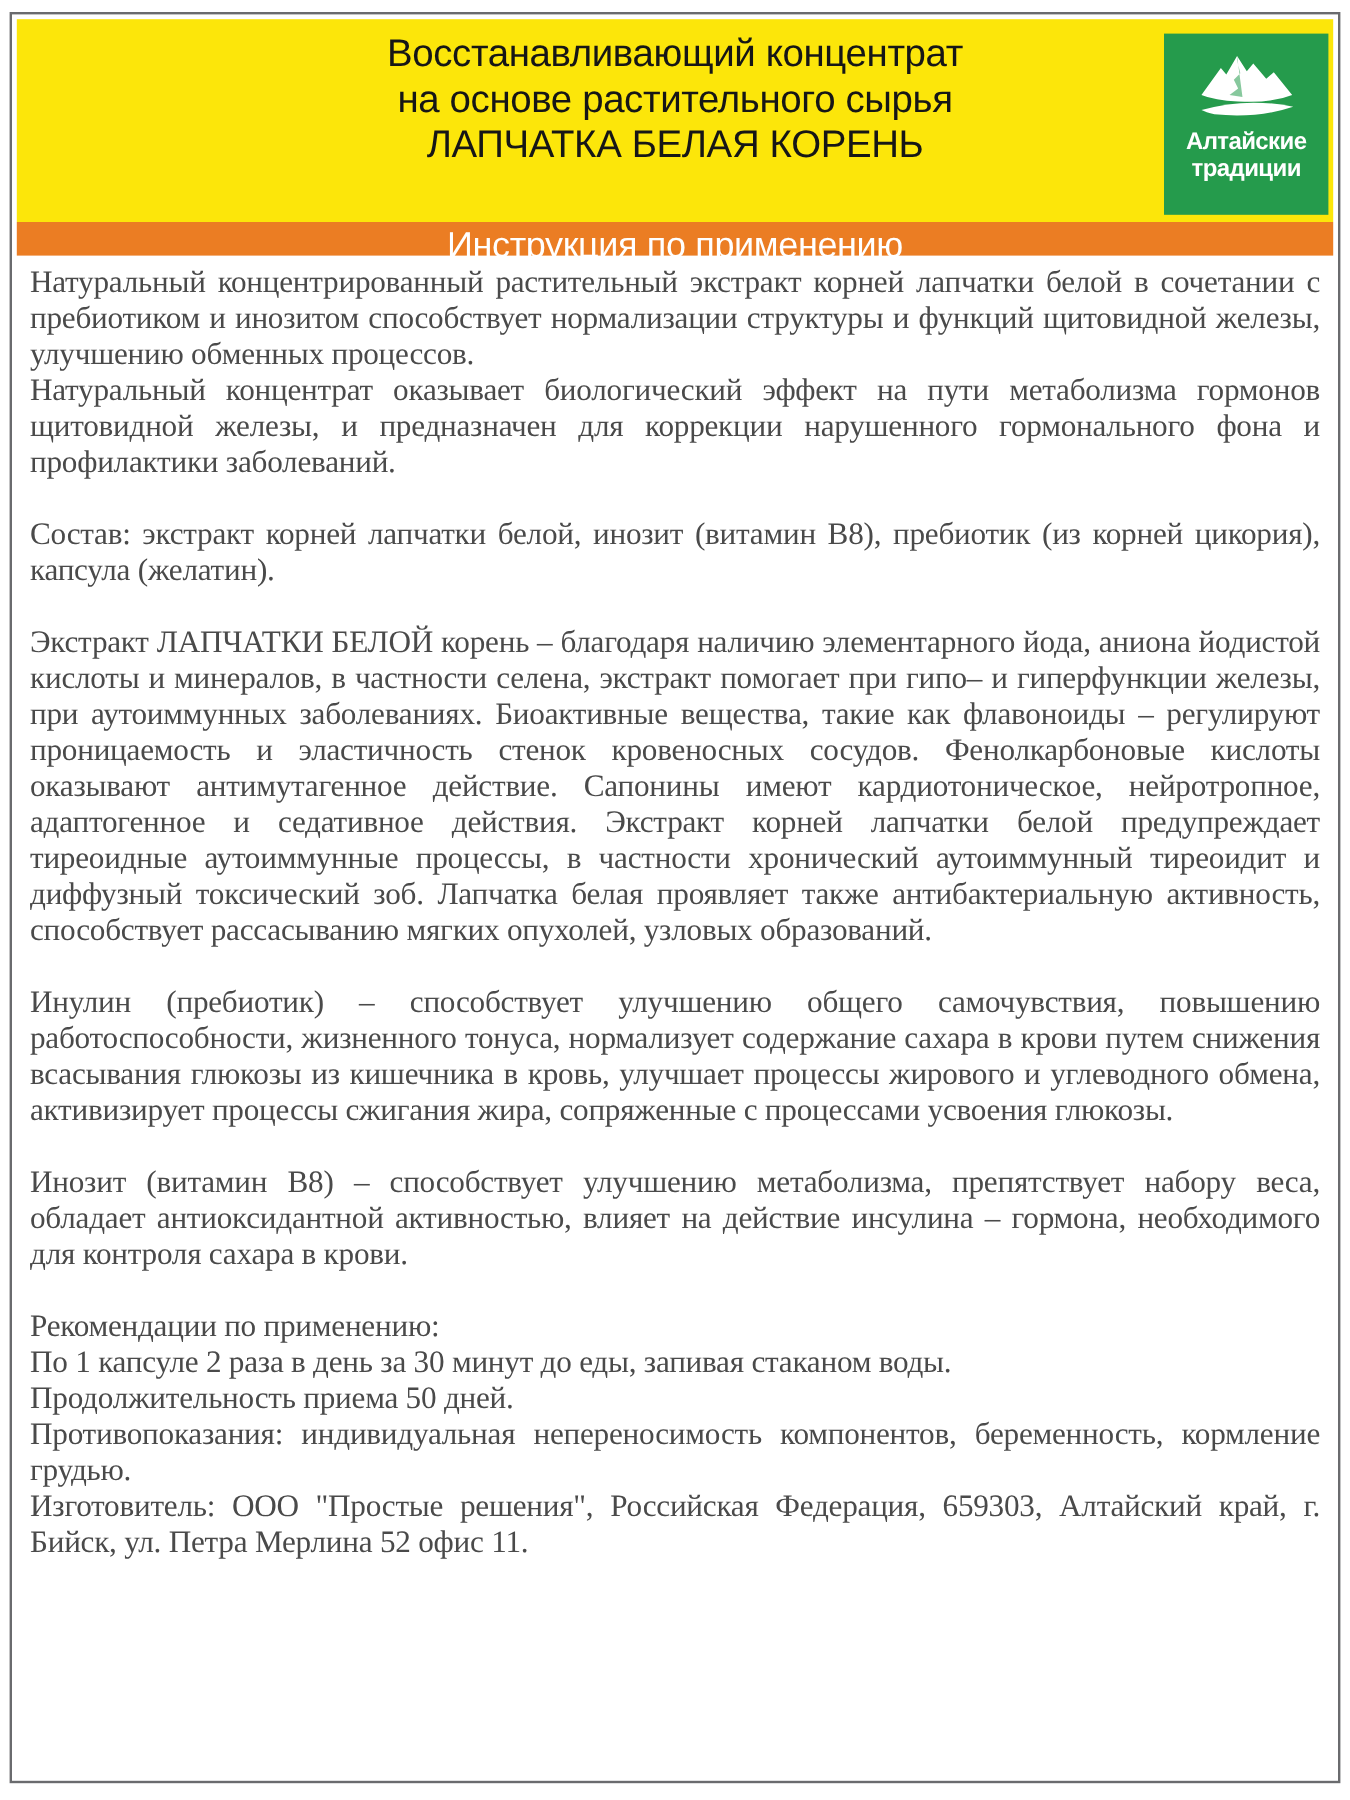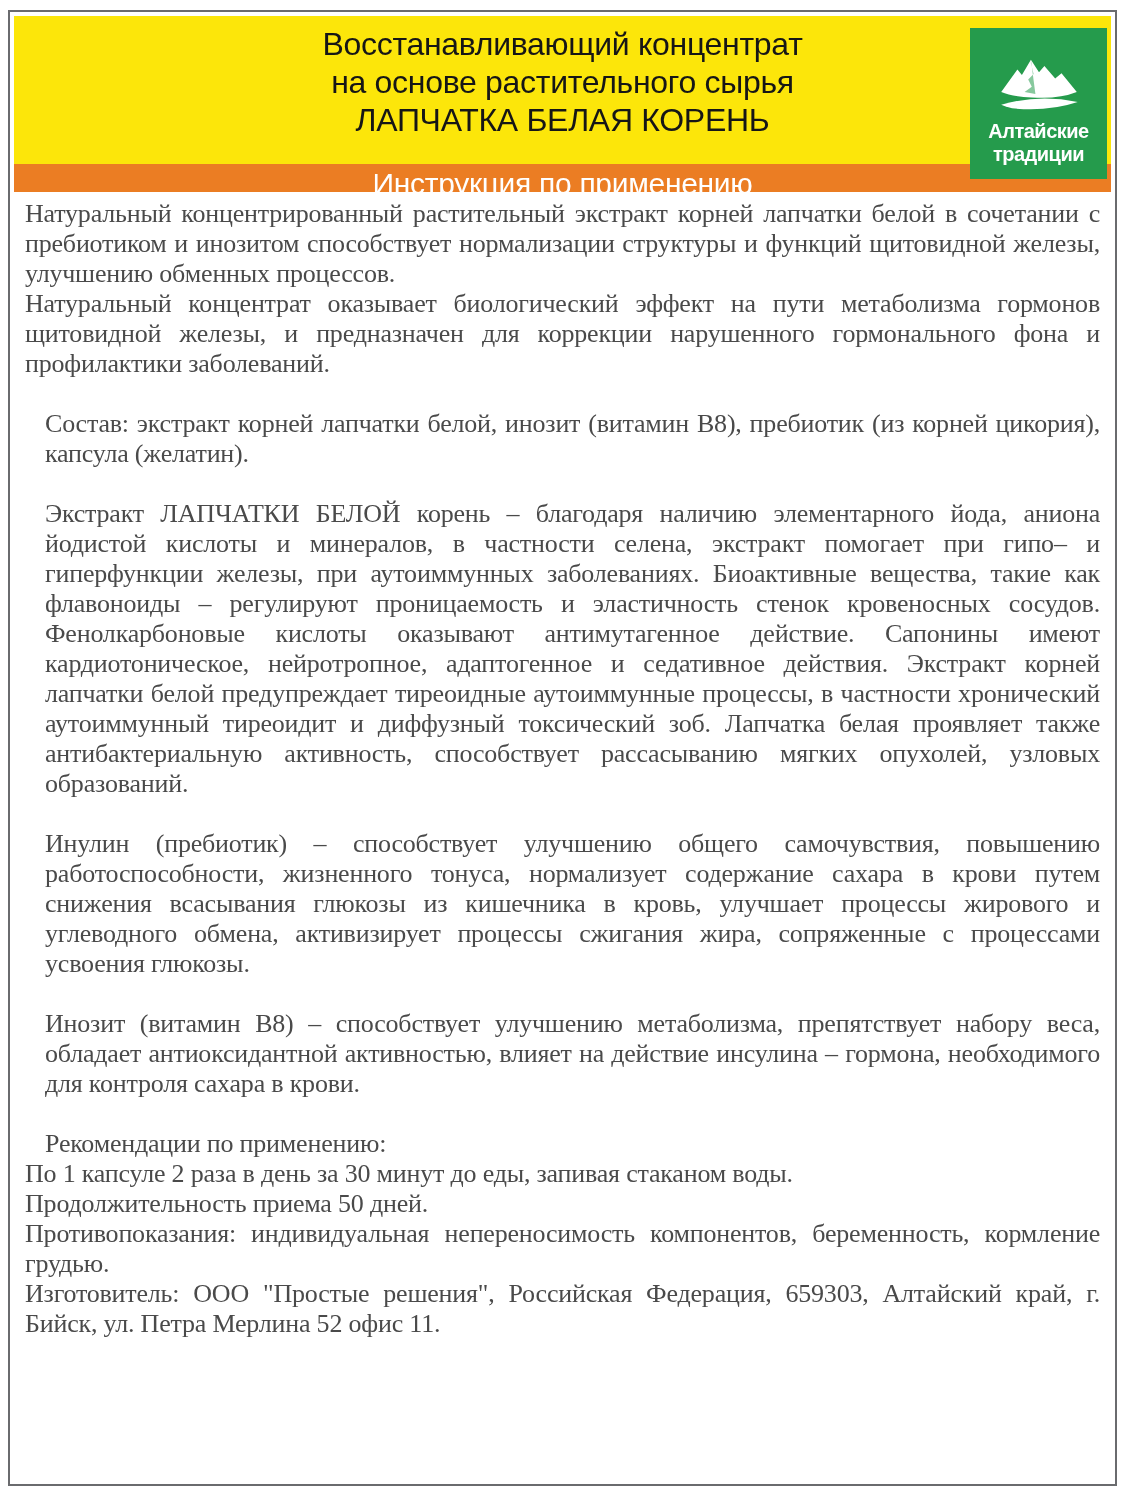--- a/index.html
+++ b/index.html
@@ -20,40 +20,40 @@
     width: 1109px;
     height: 1476px;
     box-sizing: border-box;
     border: 2px solid #6a6b6e;
     background: #ffffff;
     padding: 4px;
   }
   .header {
     position: relative;
     background: #FCE60A;
-    height: 148px;
+    height: 169px;
     box-sizing: border-box;
     padding-top: 9px;
     text-align: center;
   }
   .title-line {
     font-size: 32px;
     line-height: 38px;
     color: #161616;
     letter-spacing: -0.3px;
   }
   .logo {
     position: absolute;
     top: 12px;
     right: 4px;
     width: 137px;
     height: 151px;
     background: #259B4C;
     box-sizing: border-box;
-    padding-top: 24px;
+    padding-top: 11px;
   }
   .logo svg {
     display: block;
     margin: 0 auto;
     width: 90px;
     height: 64px;
   }
   .logo-text {
     margin-top: 4px;
     color: #ffffff;
@@ -74,21 +74,21 @@
   }
   .content {
     padding: 7px 11px 0 11px;
     font-size: 26px;
     line-height: 30px;
     color: #4a4a4a;
     text-align: justify;
     letter-spacing: -0.2px;
   }
   .para { margin: 0; font-family: Liberation Serif, serif; }
-  .para.gap { margin-top: 30px; margin-left: 20px; }
+  .para.gap { margin-top: 30px; }
 </style>
 </head>
 <body>
 
 <div class="page">
 
   <div class="header">
     <div class="title-line">Восстанавливающий концентрат</div>
     <div class="title-line">на основе растительного сырья</div>
     <div class="title-line">ЛАПЧАТКА БЕЛАЯ КОРЕНЬ</div>

